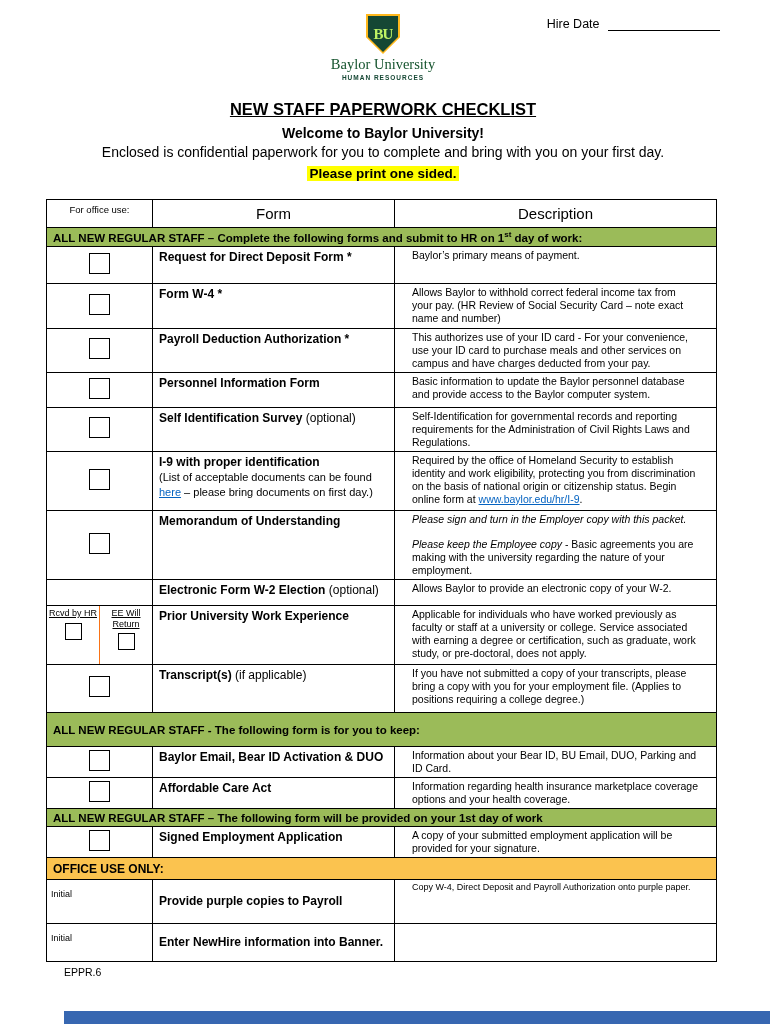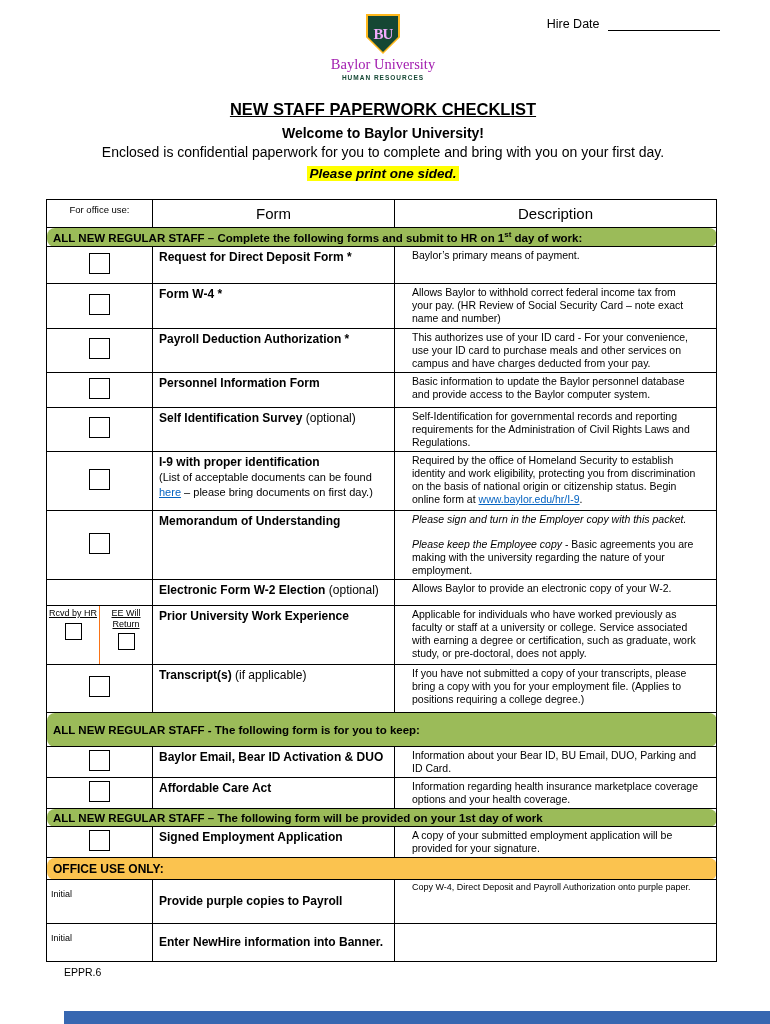--- a/index.html
+++ b/index.html
@@ -13,38 +13,38 @@
   .field-row { font-size:12.5px; margin-bottom:10px; white-space:nowrap; }
   .blank-line { display:inline-block; border-bottom:1px solid #000; height:15px; vertical-align:bottom; margin-left:5px; }
   .line-name { width:205px; }
   .line-buid { width:205px; }
   .line-hire { width:112px; }
   .right-field { position:absolute; top:0; right:0; }
 
   .logo { position:absolute; top:-2px; left:50%; transform:translateX(-50%); text-align:center; width:180px; }
   .shield-outer { width:34px; height:40px; background:#FFB81C; clip-path:polygon(0 0,100% 0,100% 58%,50% 100%,0 58%); padding:2px; margin:0 auto 2px; }
   .shield-inner { width:100%; height:100%; background:#154734; clip-path:polygon(0 0,100% 0,100% 58%,50% 100%,0 58%); display:flex; align-items:center; justify-content:center; }
-  .shield-text { color:#f0abfc; font-family:"Liberation Serif", serif; font-weight:bold; font-size:15px; letter-spacing:-1px; }
-  .logo-univ { font-family:"Liberation Serif", serif; font-size:14.5px; color:#a21caf; }
+  .shield-text { color:#bef264; font-family:"Liberation Serif", serif; font-weight:bold; font-size:15px; letter-spacing:-1px; }
+  .logo-univ { font-family:"Liberation Serif", serif; font-size:14.5px; color:#14532d; }
   .logo-dept { font-size:6.5px; font-weight:bold; color:#154734; letter-spacing:1px; margin-top:1px; }
 
   
   .titles { text-align:center; margin-top:4px; }
   .main-title { font-size:16.5px; font-weight:bold; text-decoration:underline; }
   .welcome { font-size:14px; font-weight:bold; margin-top:6px; }
   .intro-line { font-size:14px; margin-top:3px; }
   .highlight-wrap { margin-top:4px; }
-  .highlight { background:#FFFF00; font-weight:600; font-size:13.5px; padding:0 2px;font-style:italic; }
+  .highlight { background:#FFFF00; font-weight:600; font-size:13.5px; padding:0 2px; }
 
   
   table.checklist { border-collapse:collapse; width:670px; margin-top:17px; table-layout:fixed; }
   .checklist td { border:1px solid #000; }
   .office-head { font-size:9.5px; text-align:center; vertical-align:top; padding:4px 2px 0; }
   .col-head { text-align:center; vertical-align:middle; font-size:15px; }
-  .banner td { background:#9BBB59; font-weight:bold; font-size:11.5px; padding:2px 6px;border-radius:8px; }
+  .banner td { background:#9BBB59; font-weight:bold; font-size:11.5px; padding:2px 6px; }
   .banner.orange td { background:#FBC34F; font-size:12px; padding:3px 6px; }
   .sup { vertical-align:super; font-size:8px; font-weight:bold; }
 
   .office-cell { text-align:center; vertical-align:middle; }
   .checkbox { display:inline-block; width:21px; height:21px; border:1.6px solid #000; background:#fff; }
   .checkbox.small { width:17px; height:17px; }
   .form-cell { padding:3px 6px; vertical-align:top; font-size:12px; line-height:1.25; }
   .form-cell.vmid { vertical-align:middle; }
   .ft { font-weight:bold; }
   .ft-rest { font-weight:normal; }

